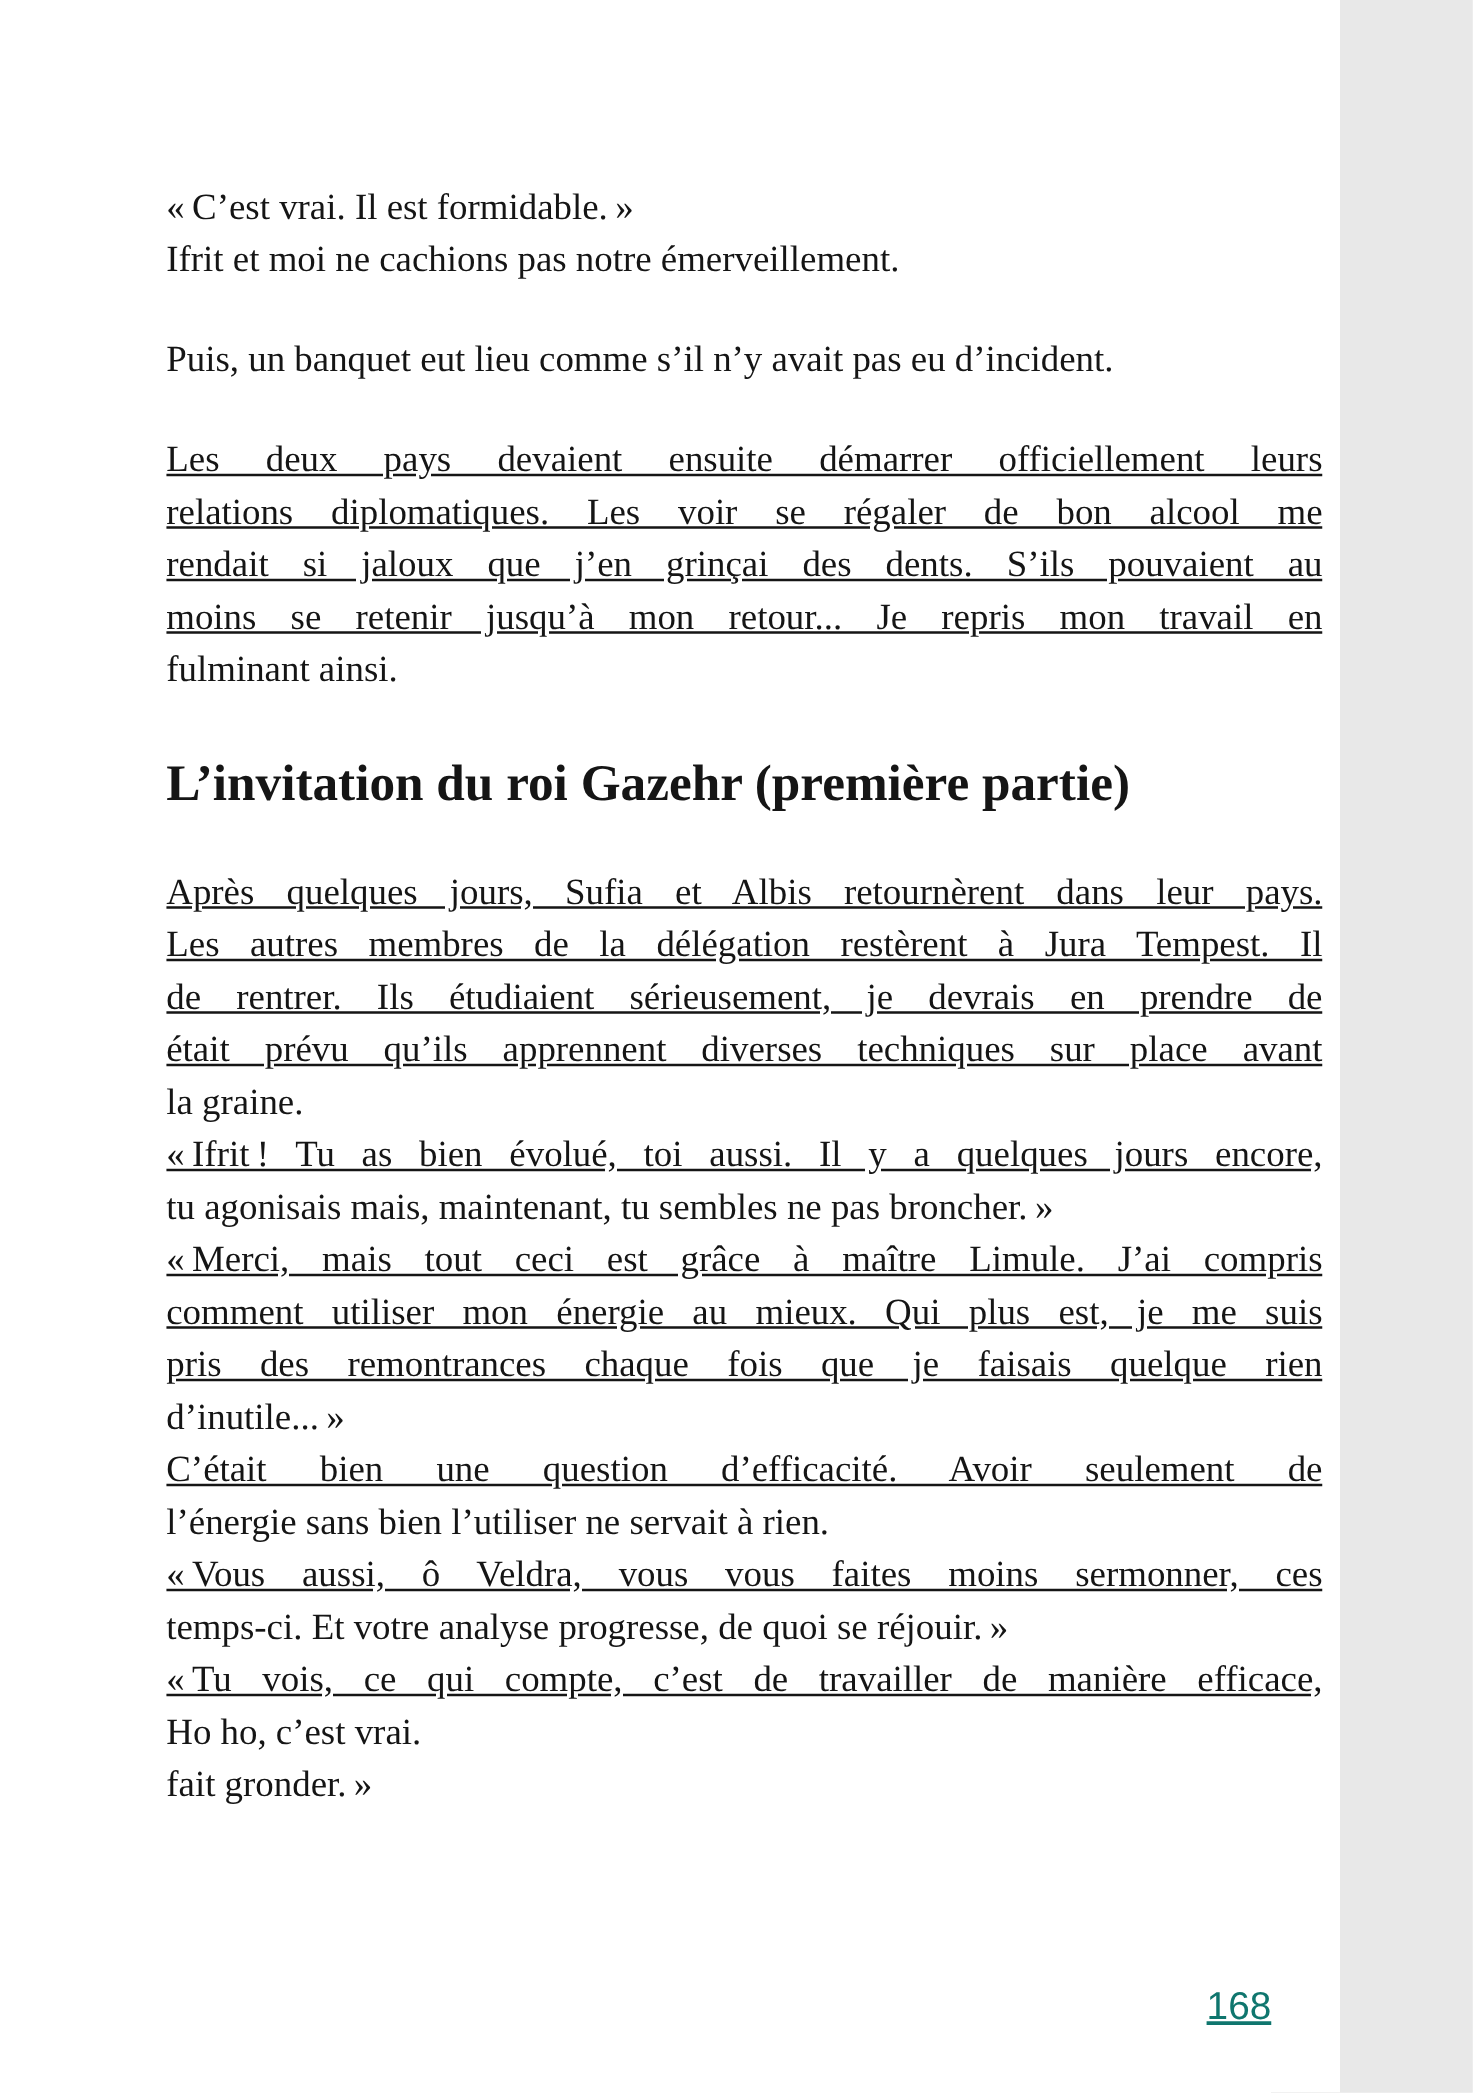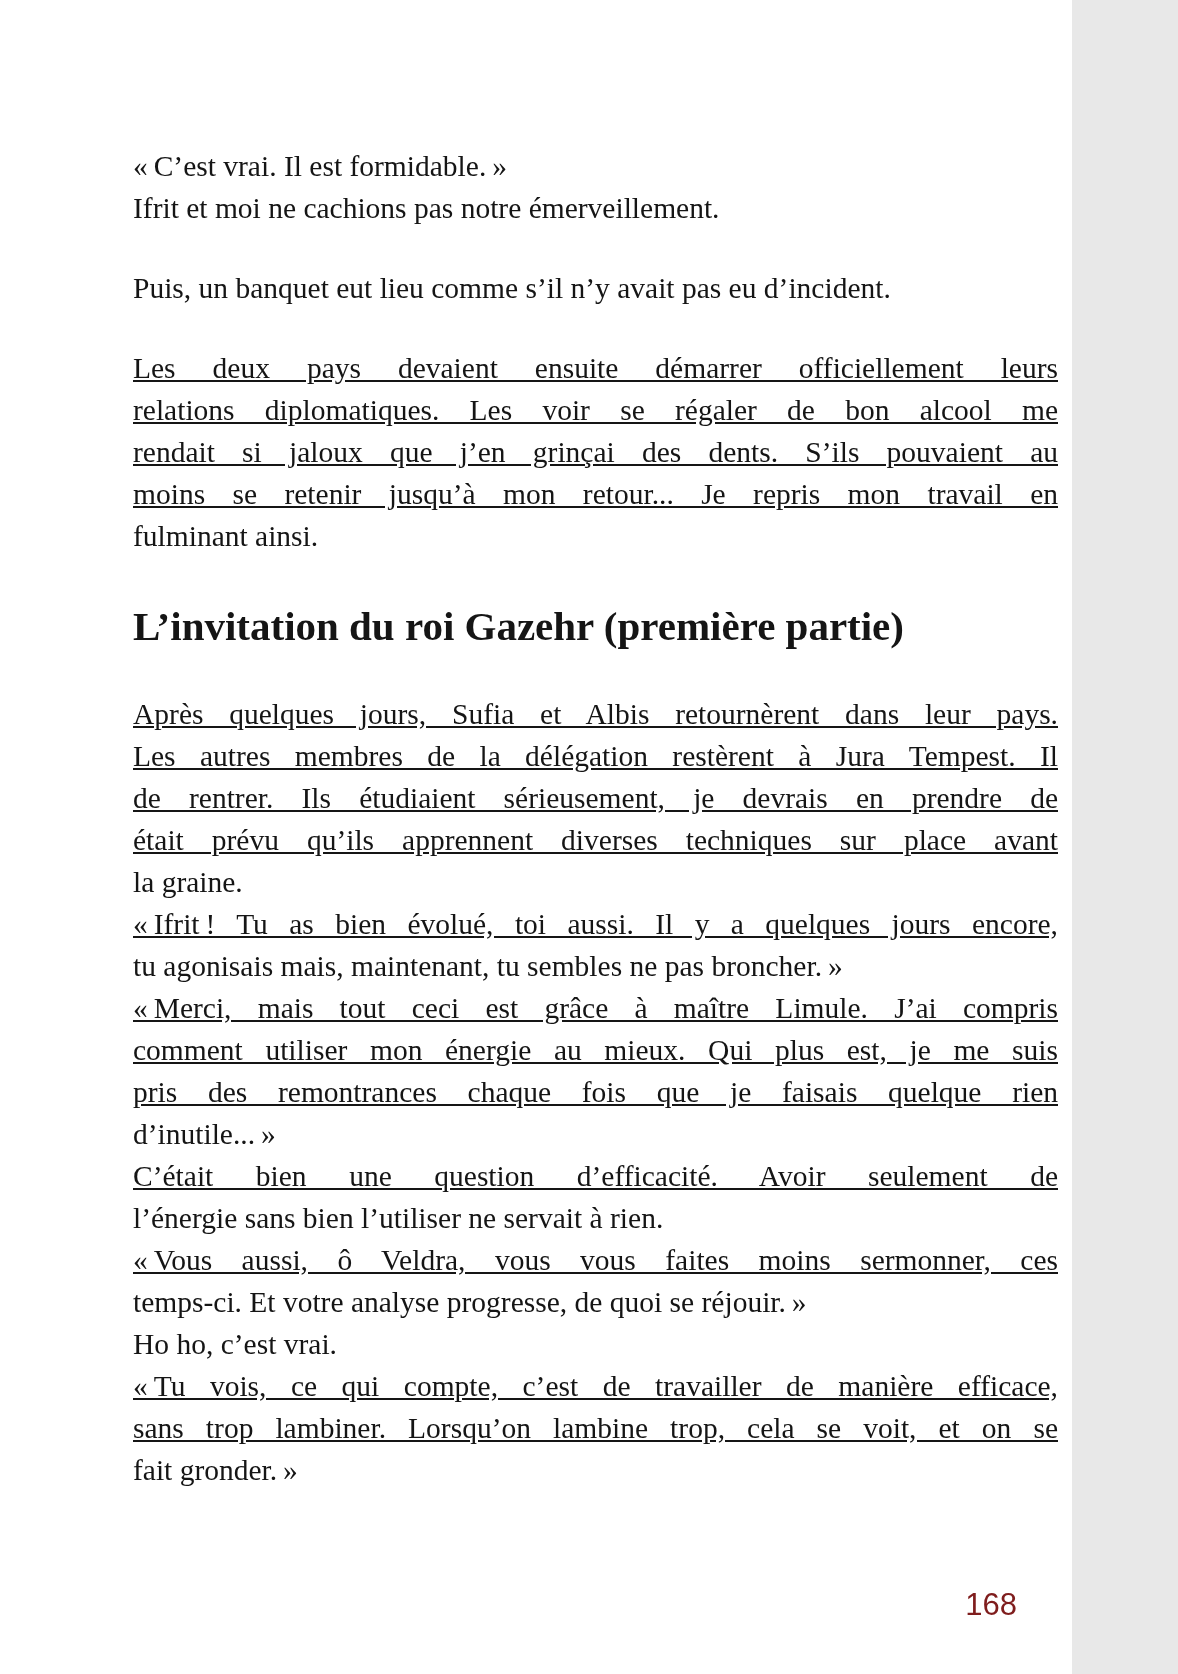--- a/index.html
+++ b/index.html
@@ -52,21 +52,22 @@
     white-space: nowrap;
     overflow: hidden;
   }
   .page-number {
     position: absolute;
     right: 55px;
     top: 1588px;
     font-family: "Liberation Sans", "DejaVu Sans", sans-serif;
     font-size: 31px;
     line-height: 34px;
-    color: #7f1d1d;
+    color: #0f766e;
+    text-decoration: underline;
   }
 </style>
 </head>
 <body>
 
 <div class="page">
   <div class="text-block" id="text-block">
       <div class="paragraph">
         <div class="line">« C’est vrai. Il est formidable. »</div>
       </div>
@@ -95,20 +96,19 @@
         <div class="line justify">« Ifrit ! Tu as bien évolué, toi aussi. Il y a quelques jours encore,</div>
         <div class="line">tu agonisais mais, maintenant, tu sembles ne pas broncher. »</div>
         <div class="line justify">« Merci, mais tout ceci est grâce à maître Limule. J’ai compris</div>
         <div class="line justify">comment utiliser mon énergie au mieux. Qui plus est, je me suis</div>
         <div class="line justify">pris des remontrances chaque fois que je faisais quelque rien</div>
         <div class="line">d’inutile... »</div>
         <div class="line justify">C’était bien une question d’efficacité. Avoir seulement de</div>
         <div class="line">l’énergie sans bien l’utiliser ne servait à rien.</div>
         <div class="line justify">« Vous aussi, ô Veldra, vous vous faites moins sermonner, ces</div>
         <div class="line">temps-ci. Et votre analyse progresse, de quoi se réjouir. »</div>
+        <div class="line justify">« Tu vois, ce qui compte, c’est de travailler de manière efficace,</div>
         <div class="line">Ho ho, c’est vrai.</div>
-        <div class="line justify">« Tu vois, ce qui compte, c’est de travailler de manière efficace,</div>
-        <div class="line justify">sans trop lambiner. Lorsqu’on lambine trop, cela se voit, et on se</div>
         <div class="line">fait gronder. »</div>
       </div>
     </div>
   <div class="page-number">168</div>
 </div>
 
 </body></html>

